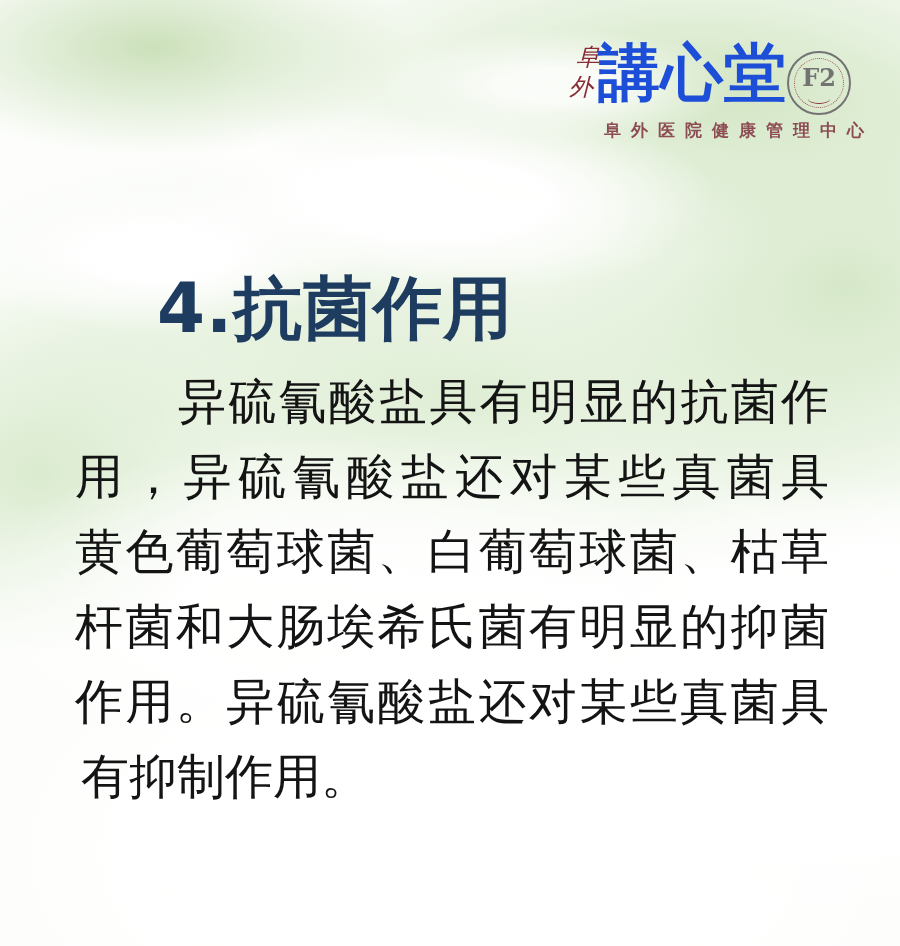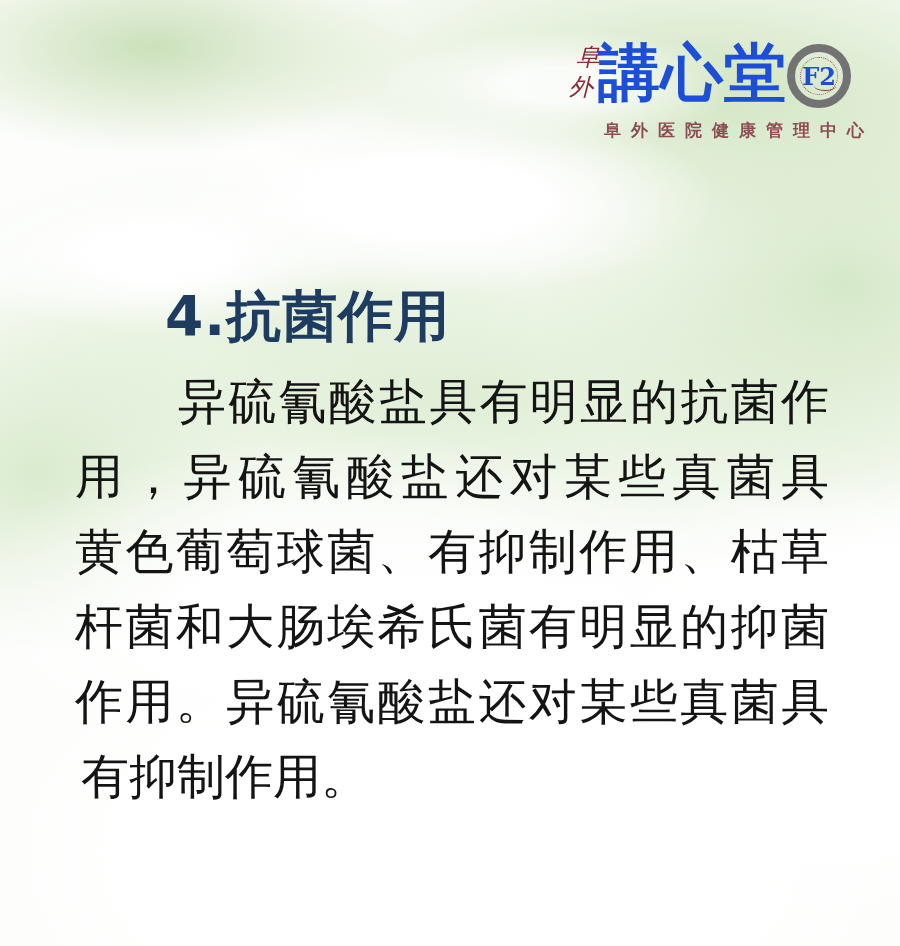--- a/index.html
+++ b/index.html
@@ -41,46 +41,46 @@
   }
   .brand-script span:first-child{margin-left:10px;}
   .brand-script span:last-child{margin-left:-4px;}
   .brand-calligraphy{
     position:absolute;left:598px;top:34px;width:185px;
     font-family:"DejaVu Serif",serif;
     font-size:62px;line-height:78px;font-weight:700;
     letter-spacing:1px;color:#1d4ed8;white-space:nowrap;
   }
   .seal{
-    position:absolute;left:787px;top:44px;width:64px;height:64px;
-    border:8px solid #737373;border-radius:50%;
-    box-sizing:border-box;color:#1d4ed8;
+    position:absolute;left:787px;top:51px;width:64px;height:64px;
+    border:2px solid #737373;border-radius:50%;
+    box-sizing:border-box;color:#737373;
   }
   .seal .ring{
     position:absolute;inset:5px;border:1px dotted #9c4a52;border-radius:50%;
   }
   .seal .monogram{
     position:absolute;left:0;right:0;top:13px;text-align:center;
     font-family:"DejaVu Serif",serif;font-weight:700;font-size:24px;line-height:24px;
   }
   .seal .laurel{
     position:absolute;left:19px;bottom:9px;width:22px;height:9px;
     border-bottom:1.6px solid #8a2b36;border-radius:0 0 50% 50%;
   }
   .brand-subtitle{
     position:absolute;left:574px;top:119px;width:300px;
     font-family:"DejaVu Sans",sans-serif;
     font-size:17px;font-weight:600;letter-spacing:10px;
     color:#8d4b53;white-space:nowrap;text-align:right;
   }
   
   .heading{
-    position:absolute;left:153px;top:262px;margin:12px;
+    position:absolute;left:153px;top:262px;margin:4px;
     font-family:"DejaVu Sans",sans-serif;
-    font-size:55px;line-height:84px;font-weight:800;
+    font-size:69px;line-height:84px;font-weight:800;
     letter-spacing:1px;color:#1e3c60;white-space:nowrap;
   }
   .paragraph{
     position:absolute;left:75px;top:364px;width:754px;
     font-family:"DejaVu Serif",serif;
     font-size:48px;line-height:75px;color:#141414;
   }
   .pline{
     text-align:justify;text-align-last:justify;
     white-space:nowrap;height:75px;overflow:hidden;
@@ -107,18 +107,18 @@
     <div class="laurel"></div>
   </div>
 
   <div class="brand-subtitle">阜外医院健康管理中心</div>
 
   <h1 class="heading">4.抗菌作用</h1>
 
   <div class="paragraph">
     <div class="pline indent">异硫氰酸盐具有明显的抗菌作</div>
     <div class="pline">用，异硫氰酸盐还对某些真菌具</div>
-    <div class="pline">黄色葡萄球菌、有抑制作用、枯草</div>
+    <div class="pline">黄色葡萄球菌、白葡萄球菌、枯草</div>
     <div class="pline">杆菌和大肠埃希氏菌有明显的抑菌</div>
     <div class="pline">作用。异硫氰酸盐还对某些真菌具</div>
     <div class="pline last">有抑制作用。</div>
   </div>
 </div>
 
 </body></html>

